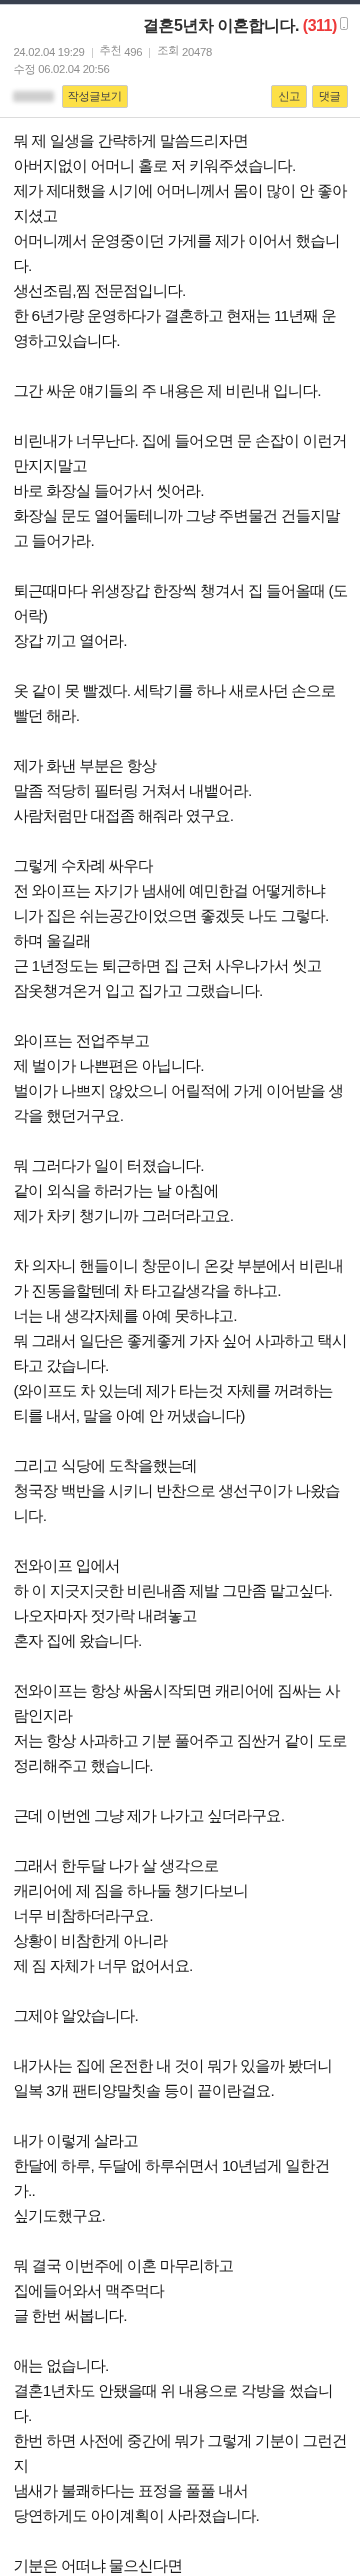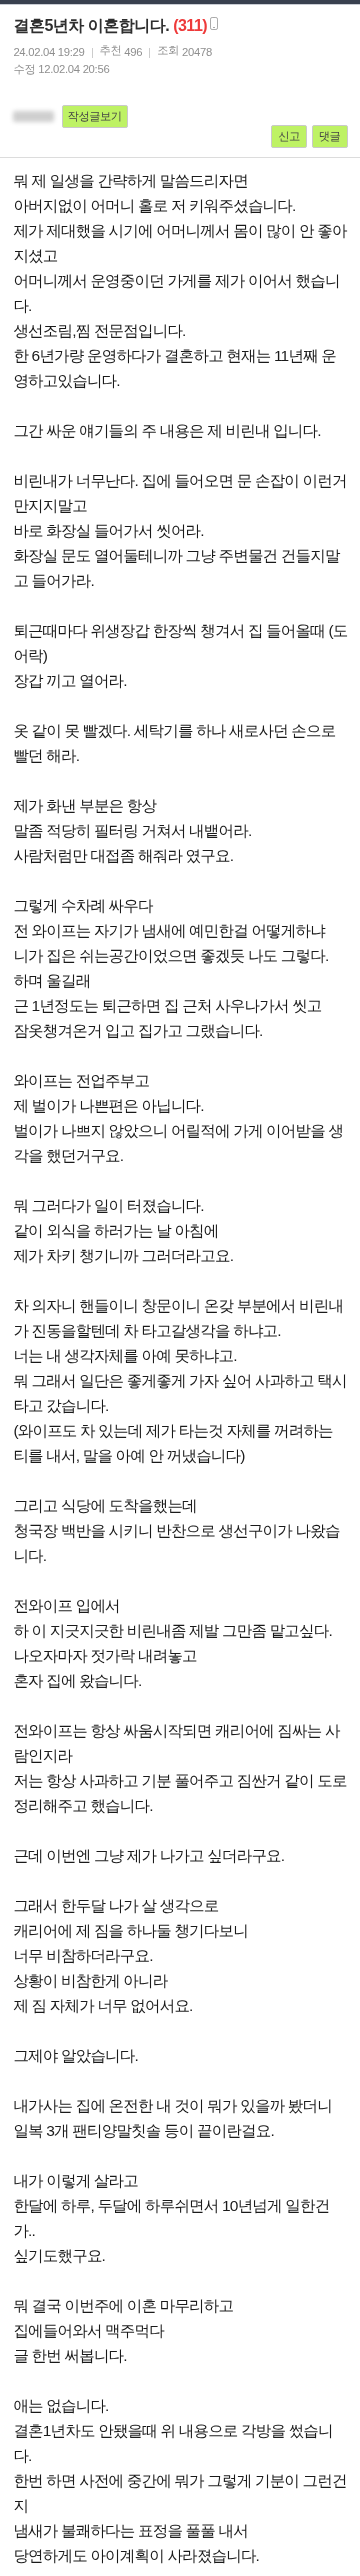--- a/index.html
+++ b/index.html
@@ -5,34 +5,34 @@
   * { margin:0; padding:0; box-sizing:border-box; }
   html,body { width:361px; background:#fff; }
   body { height:3422px; overflow:hidden; font-family:"Liberation Sans","DejaVu Sans",sans-serif; color:#222; }
   .page { width:361px; }
 
   
   .topbar { height:4.6px; background:#39404f; border-bottom:0.5px solid #c9ccd4; }
 
   
   .post-header { padding:11.3px 13.4px 0 13.4px; border-bottom:1px solid #dcdcdc; }
-  .title-line { font-size:16px; font-weight:bold; color:#2e2e2e; letter-spacing:-0.5px; line-height:20.6px; }
+  .title-line { font-size:16px; font-weight:bold; color:#2e2e2e; letter-spacing:-0.5px; line-height:20.6px;text-align:right; }
   .title-count { color:#ee3a3a; }
   .phone-icon { display:inline-block; width:7.7px; height:13px; border:1px solid #aaa; border-radius:2.1px; vertical-align:1px; margin-left:3.1px; position:relative; }
   .phone-icon::after { content:""; position:absolute; left:50%; bottom:1px; width:2.1px; height:1px; margin-left:-1px; background:#aaa; }
   .meta-line { margin-top:6.2px; font-size:11.3px; color:#8f8f8f; display:flex; align-items:flex-end; letter-spacing:-0.3px; }
   .meta-line .vsep { width:0.5px; height:9.3px; background:#ccc; margin:0 7.2px; }
   .meta-line.second { margin-top:4.1px; }
   .author-row { display:flex; align-items:center; margin-top:8.2px; padding-bottom:9.3px; }
   .blur-name { width:41px; height:11.3px; border-radius:2.1px; background:#cfcfcf; filter:blur(2.1px); }
-  .hdr-btn { border:0.5px solid #c9c9c9; border-radius:2.1px; background:#bef264; font-size:11.3px; color:#444; letter-spacing:-0.5px;
+  .hdr-btn { border:0.5px solid #c9c9c9; border-radius:2.1px; background:#fde047; font-size:11.3px; color:#444; letter-spacing:-0.5px;
              height:23px; display:flex; align-items:center; justify-content:center; }
   .view-posts { width:66px; margin-left:7.2px; }
   .spacer { flex:1; }
-  .report-btn,.cmt-btn { width:36px; margin-left:4.6px;margin-top:40px; }
+  .report-btn,.cmt-btn { width:36px; margin-left:4.6px; }
 
   
   .post-body { padding:9.3px 13.4px 0 13.4px; font-size:15.5px; line-height:25px; color:#1a1a1a;
                letter-spacing:-0.8px; white-space:pre-line; word-break:break-all; }
 </style>
 </head>
 <body>
 
 <div class="page">
 
@@ -44,21 +44,21 @@
       <span class="title-count">(311)</span><span class="phone-icon"></span>
     </div>
     <div class="meta-line">
       <span>24.02.04  19:29</span>
       <span class="vsep"></span>
       <span>추천</span>&nbsp;<span>496</span>
       <span class="vsep"></span>
       <span>조회</span>&nbsp;<span>20478</span>
     </div>
     <div class="meta-line second">
-      <span>수정 12.02.04  20:56</span>
+      <span>수정 06.02.04  20:56</span>
     </div>
     <div class="author-row">
       <div class="blur-name"></div>
       <button class="hdr-btn view-posts">작성글보기</button>
       <div class="spacer"></div>
       <button class="hdr-btn report-btn">신고</button>
       <button class="hdr-btn cmt-btn">댓글</button>
     </div>
   </div>
 

